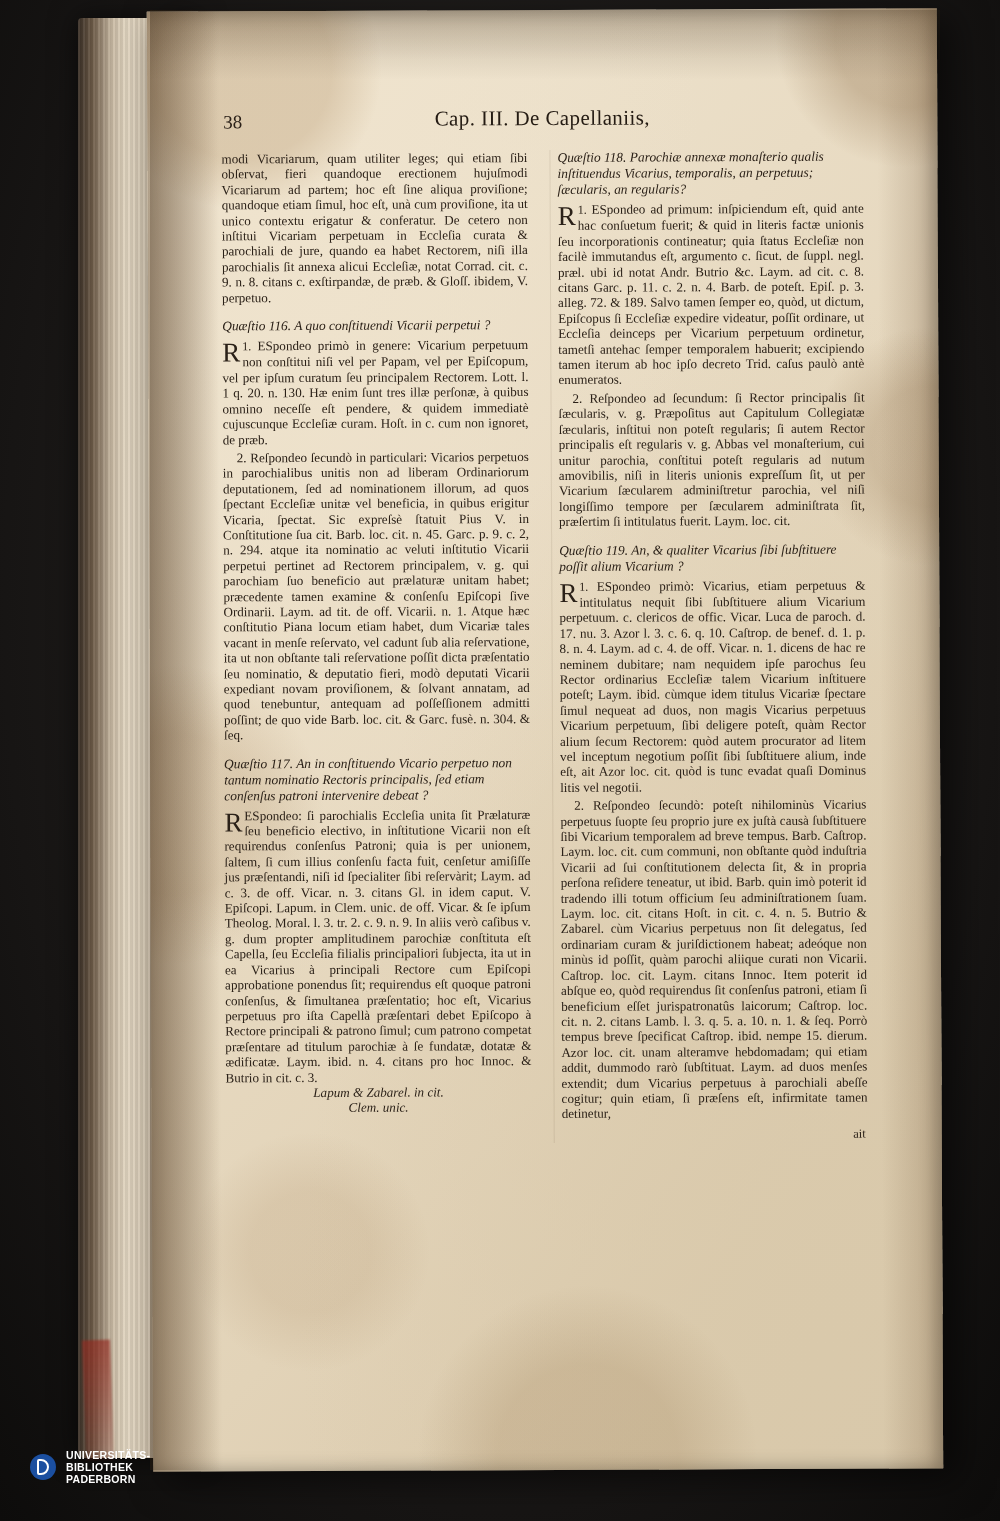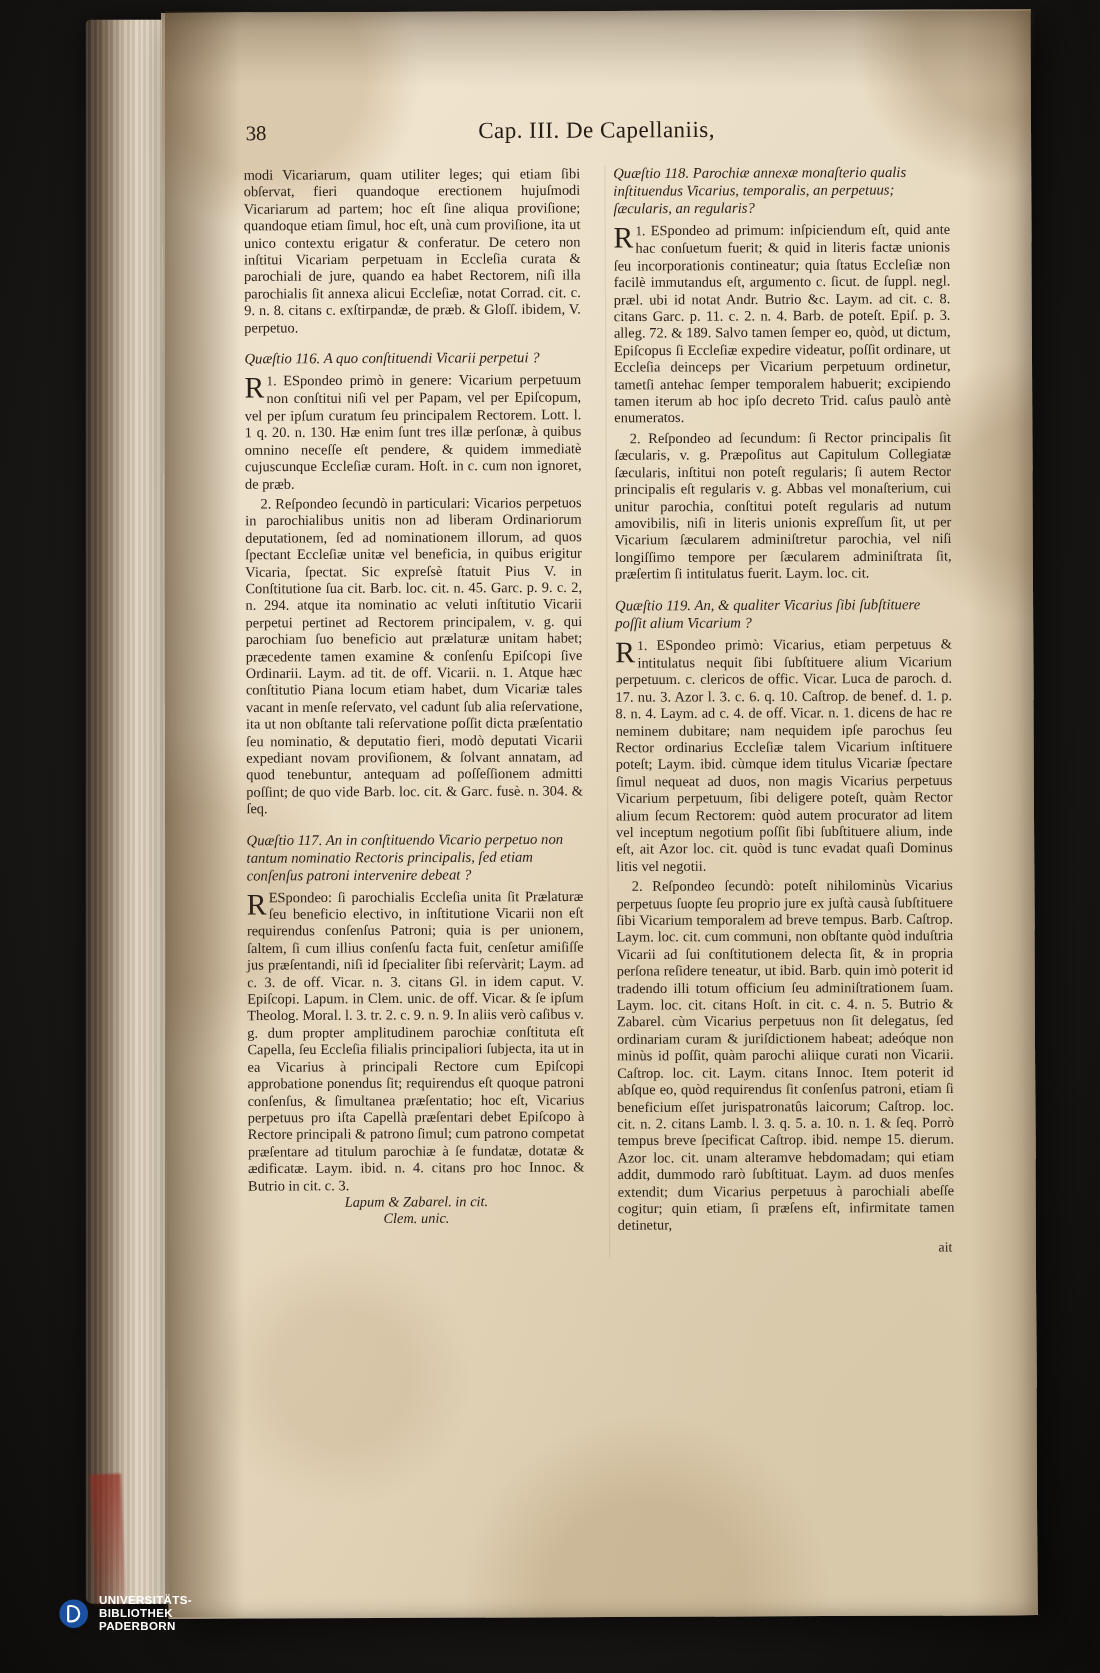--- a/index.html
+++ b/index.html
@@ -189,21 +189,21 @@
   .catchword {
     text-align: right;
     font-size: 12.5px;
     margin-top: 6px;
     padding-right: 2px;
   }
 
   
   .logo {
     position: absolute;
-    left: 54px;
+    left: 30px;
     bottom: 36px;
     display: flex;
     align-items: center;
     gap: 10px;
   }
   .logo-mark {
     width: 26px;
     height: 26px;
     border-radius: 50%;
     background: #1b4fa0;

